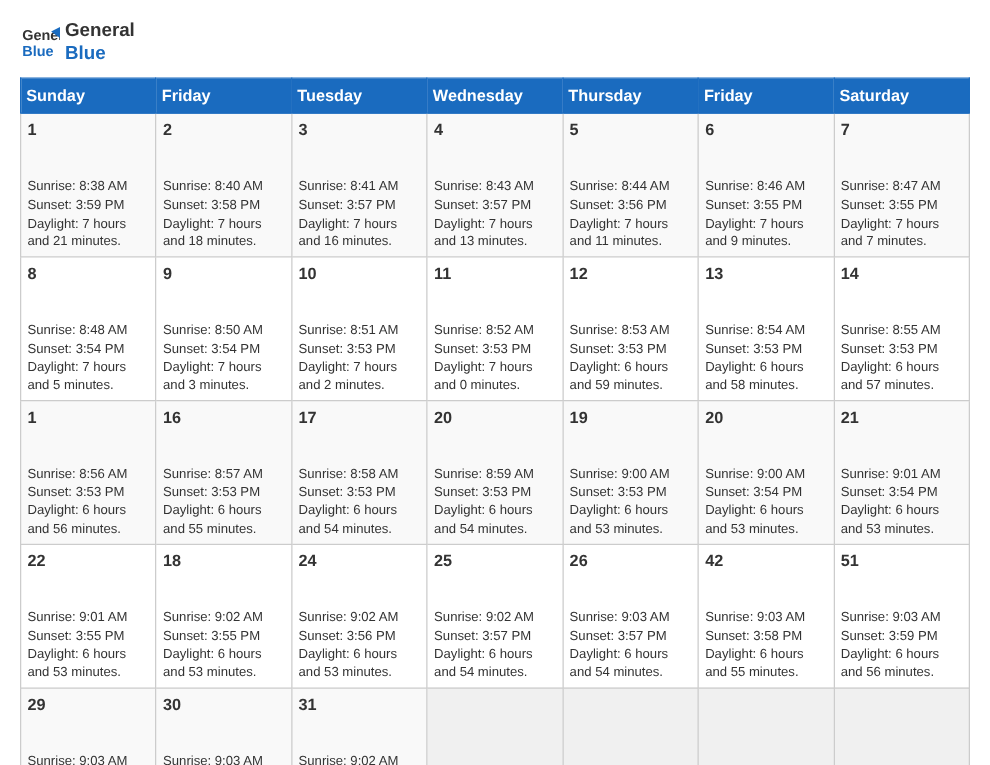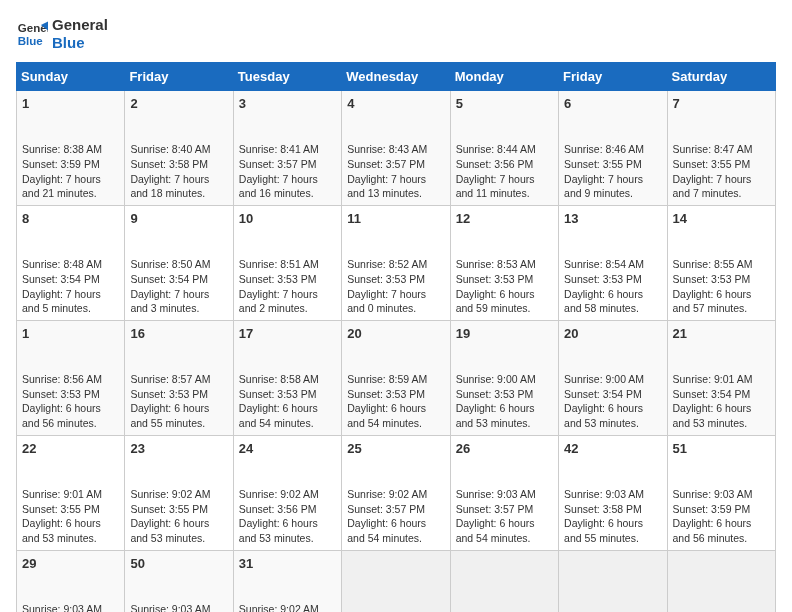--- a/index.html
+++ b/index.html
@@ -102,21 +102,21 @@
   </div>
 </div>
 
 <table>
   <thead>
     <tr>
     <th>Sunday</th>
         <th>Friday</th>
         <th>Tuesday</th>
         <th>Wednesday</th>
-        <th>Monday</th>
+        <th>Thursday</th>
         <th>Friday</th>
         <th>Saturday</th>
       </tr>
   </thead>
   <tbody id="calendar-body">
   <tr>
         <td>
         <span class="day-num">1</span>
         <div class="day-info">
           Sunrise: 8:38 AM<br>
@@ -292,21 +292,21 @@
       <tr>
         <td>
         <span class="day-num">22</span>
         <div class="day-info">
           Sunrise: 9:01 AM<br>
           Sunset: 3:55 PM<br>
           Daylight: 6 hours and 53 minutes.
         </div>
       </td>
         <td>
-        <span class="day-num">23</span>
+        <span class="day-num">18</span>
         <div class="day-info">
           Sunrise: 9:02 AM<br>
           Sunset: 3:55 PM<br>
           Daylight: 6 hours and 53 minutes.
         </div>
       </td>
         <td>
         <span class="day-num">24</span>
         <div class="day-info">
           Sunrise: 9:02 AM<br>
@@ -350,21 +350,21 @@
       <tr>
         <td>
         <span class="day-num">29</span>
         <div class="day-info">
           Sunrise: 9:03 AM<br>
           Sunset: 4:00 PM<br>
           Daylight: 6 hours and 57 minutes.
         </div>
       </td>
         <td>
-        <span class="day-num">50</span>
+        <span class="day-num">30</span>
         <div class="day-info">
           Sunrise: 9:03 AM<br>
           Sunset: 4:01 PM<br>
           Daylight: 6 hours and 58 minutes.
         </div>
       </td>
         <td>
         <span class="day-num">31</span>
         <div class="day-info">
           Sunrise: 9:02 AM<br>

